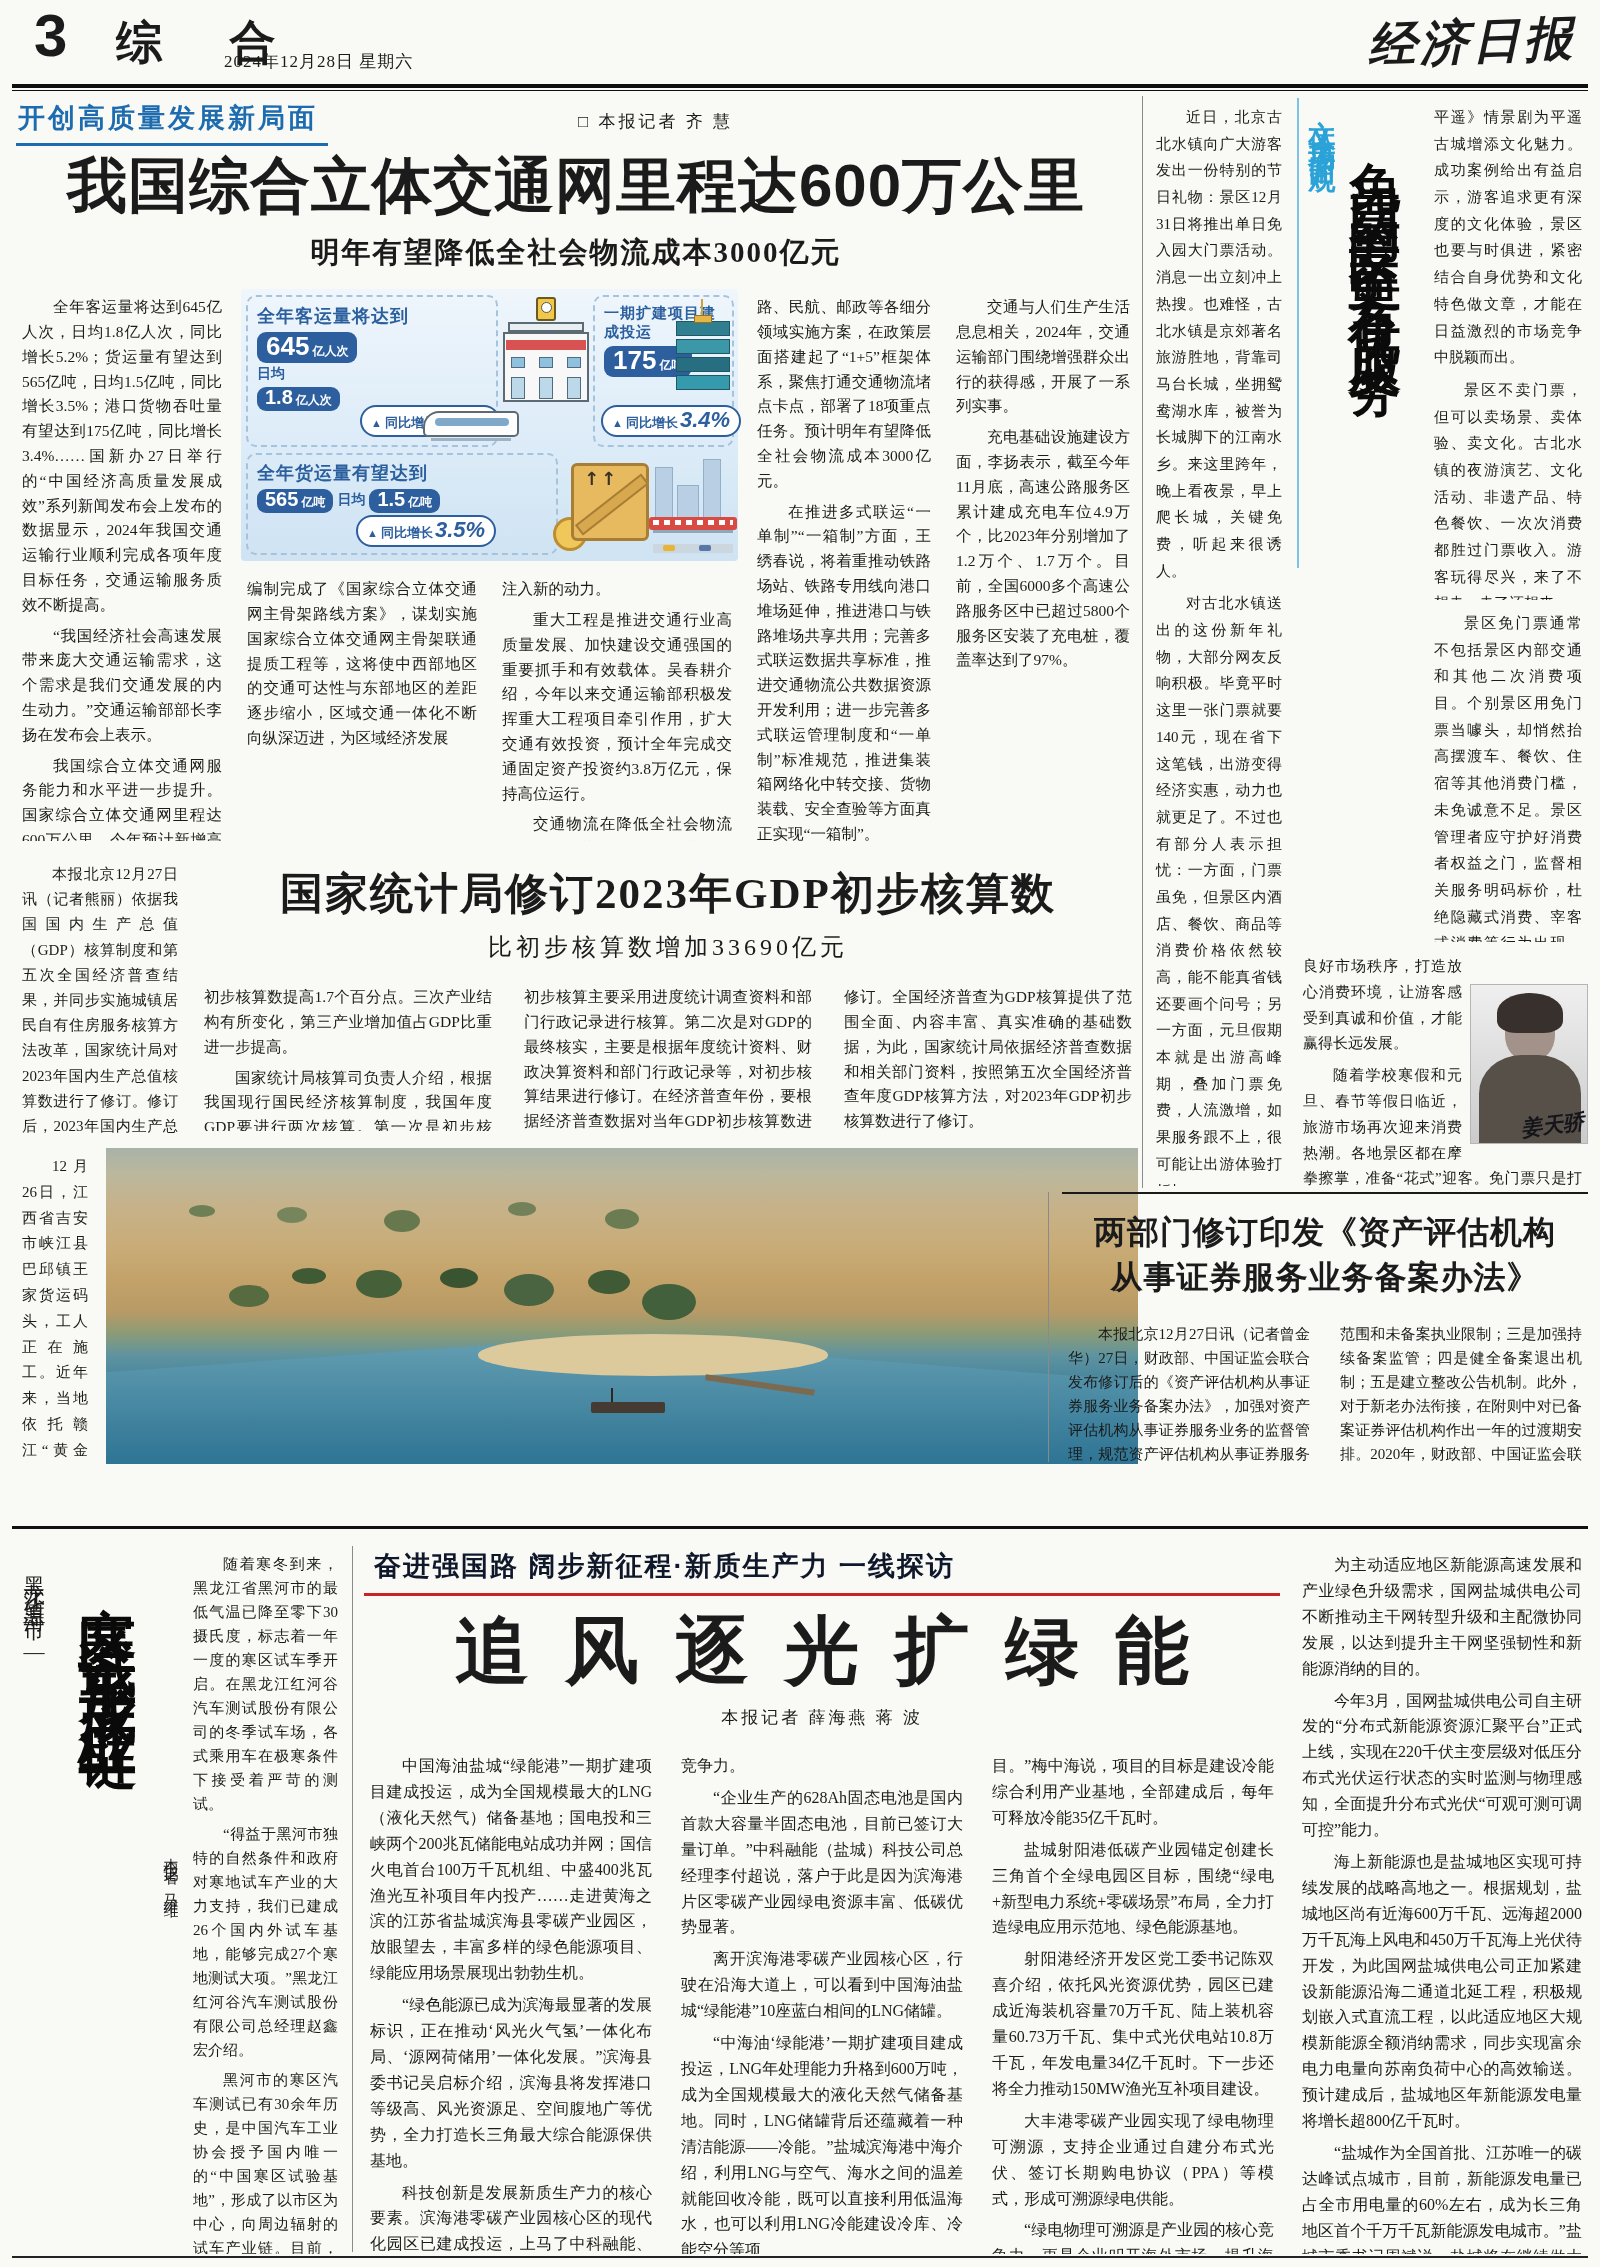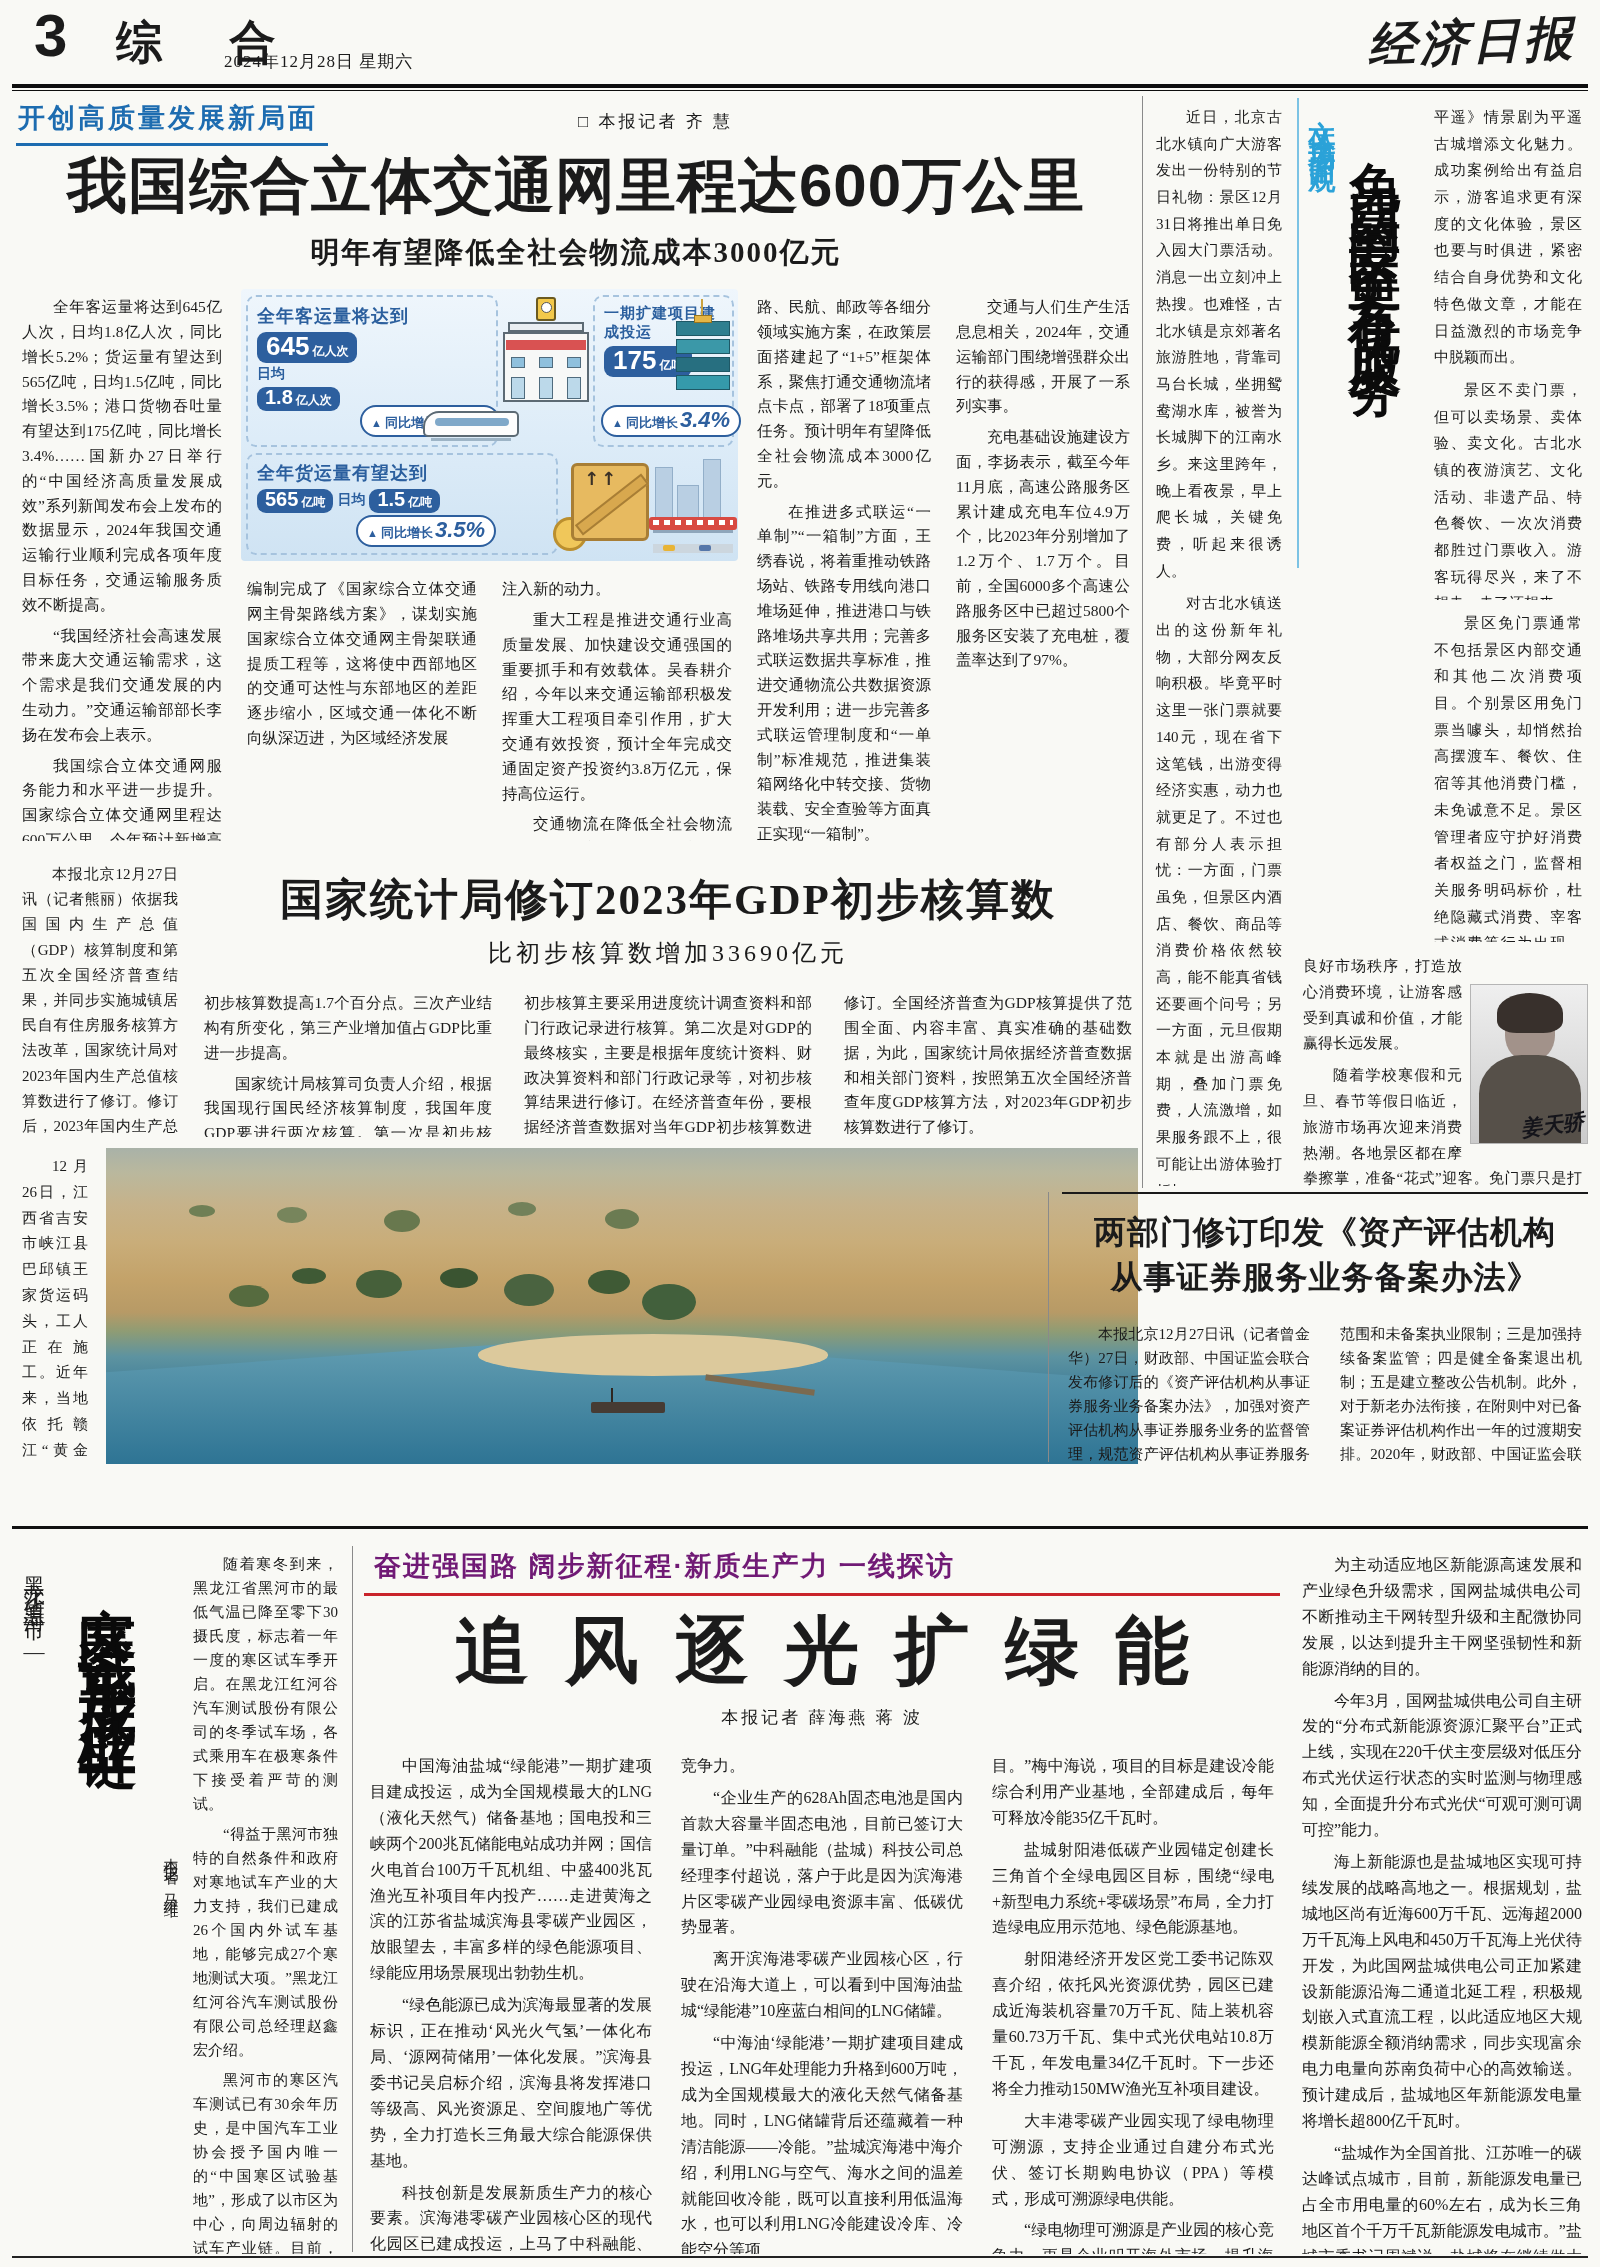--- a/index.html
+++ b/index.html
@@ -99,21 +99,21 @@
 .op-bottom{position:absolute;left:147px;top:852px;width:291px;height:244px;font-size:15px;line-height:1.72;}
 .op-photo{float:right;width:118px;height:160px;margin:36px 0 0 8px;position:relative;background:linear-gradient(180deg,#efefef,#cbcbcb);border:1px solid #b5b5b5;overflow:hidden;}
 .av-head{position:absolute;left:34px;top:18px;width:50px;height:58px;background:#a2928a;border-radius:48% 48% 44% 44%;}
 .av-head::before{content:"";position:absolute;left:-8px;top:-10px;width:66px;height:40px;background:#38302c;border-radius:50% 50% 30% 30%;}
 .av-body{position:absolute;left:8px;top:70px;width:102px;height:92px;background:#565049;border-radius:42% 42% 0 0;}
 .sig{position:absolute;right:3px;bottom:4px;font:italic 700 21px "DejaVu Serif",serif;color:#14141a;transform:rotate(-7deg);}
 
 .gdp{position:absolute;left:16px;top:856px;width:1122px;height:286px;display:flex;gap:14px;}
 .gdp-intro{width:168px;height:100%;font-size:15px;line-height:1.68;}
 .gdp-main{flex:1;}
-.gdp-head{text-align:center;font:700 43px/1.1 "Liberation Serif",serif;letter-spacing:2px;margin-top:20px;white-space:nowrap;}
+.gdp-head{text-align:center;font:700 43px/1.1 "Liberation Serif",serif;letter-spacing:2px;margin-top:14px;white-space:nowrap;}
 .gdp-sub{text-align:center;font-size:24px;letter-spacing:4px;margin-top:14px;}
 .gdp-cols{display:flex;gap:20px;margin-top:16px;height:152px;overflow:hidden;}
 .gdp-cols .col{flex:1;}
 
 .photo-wrap{position:absolute;left:16px;top:1148px;width:1122px;height:316px;display:flex;gap:12px;}
 .cap{width:78px;font-size:15px;line-height:1.72;text-align:justify;overflow:hidden;}
 .photo{flex:1;position:relative;overflow:hidden;background:linear-gradient(180deg,#a9b2a8 0%,#bab89d 8%,#c6b28a 18%,#c9ad79 30%,#c3a269 42%,#b79a66 52%,#8f9c74 58%,#5d93a0 66%,#417f9a 76%,#357691 88%,#2f7090 100%);}
 .ph-river{position:absolute;left:0;bottom:0;width:100%;height:44%;background:linear-gradient(180deg,#6aa3b5,#2e7494);clip-path:polygon(0 34%,46% 10%,100% 40%,100% 100%,0 100%);}
 .ph-sand{position:absolute;left:36%;bottom:28%;width:34%;height:13%;background:#dcc99c;border-radius:50%;}
 .ph-trees{position:absolute;left:18%;top:38%;width:34px;height:16px;border-radius:50%;background:#3f5a35;box-shadow:70px 8px 0 6px #46603a,150px 2px 0 2px #3a5431,220px 14px 0 8px #4a6340,300px 6px 0 4px #3f5a35,-60px 20px 0 3px #566b3f,360px 26px 0 10px #42603c;}
@@ -130,21 +130,21 @@
 
 .midrule{position:absolute;left:12px;top:1526px;width:1576px;height:3px;background:#111;}
 .cold{position:absolute;left:16px;top:1546px;width:328px;height:708px;display:flex;gap:7px;}
 .cold-kicker{writing-mode:vertical-rl;text-orientation:upright;font-size:21px;letter-spacing:7px;padding-top:14px;width:32px;}
 .cold-head{writing-mode:vertical-rl;text-orientation:upright;font:900 58px "Liberation Sans","DejaVu Sans",sans-serif;letter-spacing:16px;padding-top:14px;width:92px;color:#0a0a0a;}
 .cold-byline{writing-mode:vertical-rl;text-orientation:upright;font-size:15px;letter-spacing:4px;padding-top:300px;width:26px;}
 .cold-body{flex:1;font-size:15px;line-height:1.6;text-align:justify;overflow:hidden;}
 .v3{position:absolute;left:352px;top:1546px;width:1px;height:706px;background:#8a8a8a;}
 .green{position:absolute;left:364px;top:1546px;width:1224px;height:708px;display:flex;gap:16px;}
 .g-left{width:916px;display:flex;flex-direction:column;}
-.g-kicker{font:800 27px "Liberation Sans",sans-serif;color:#701a75;border-bottom:3px solid #c9232a;padding:2px 10px 9px 10px;letter-spacing:2px;}
+.g-kicker{font:800 27px "Liberation Sans",sans-serif;color:#0f172a;border-bottom:3px solid #c9232a;padding:2px 10px 9px 10px;letter-spacing:2px;}
 .g-head{margin-top:18px;text-align:center;font:900 74px/1 "Liberation Sans","DejaVu Sans",sans-serif;letter-spacing:36px;text-indent:36px;white-space:nowrap;}
 .g-byline{margin-top:18px;text-align:center;font-size:17px;letter-spacing:3px;}
 .g-cols{margin-top:18px;display:flex;gap:17px;flex:1;overflow:hidden;}
 .g-cols .col{flex:1;font-size:16px;line-height:1.62;}
 .g-right{flex:1;font-size:16px;line-height:1.62;text-align:justify;overflow:hidden;}
 .g-right .intro{margin-bottom:6px;}
 .footrule{position:absolute;left:12px;top:2256px;width:1576px;height:2px;background:#222;}
 </style>
 </head>
 <body>

